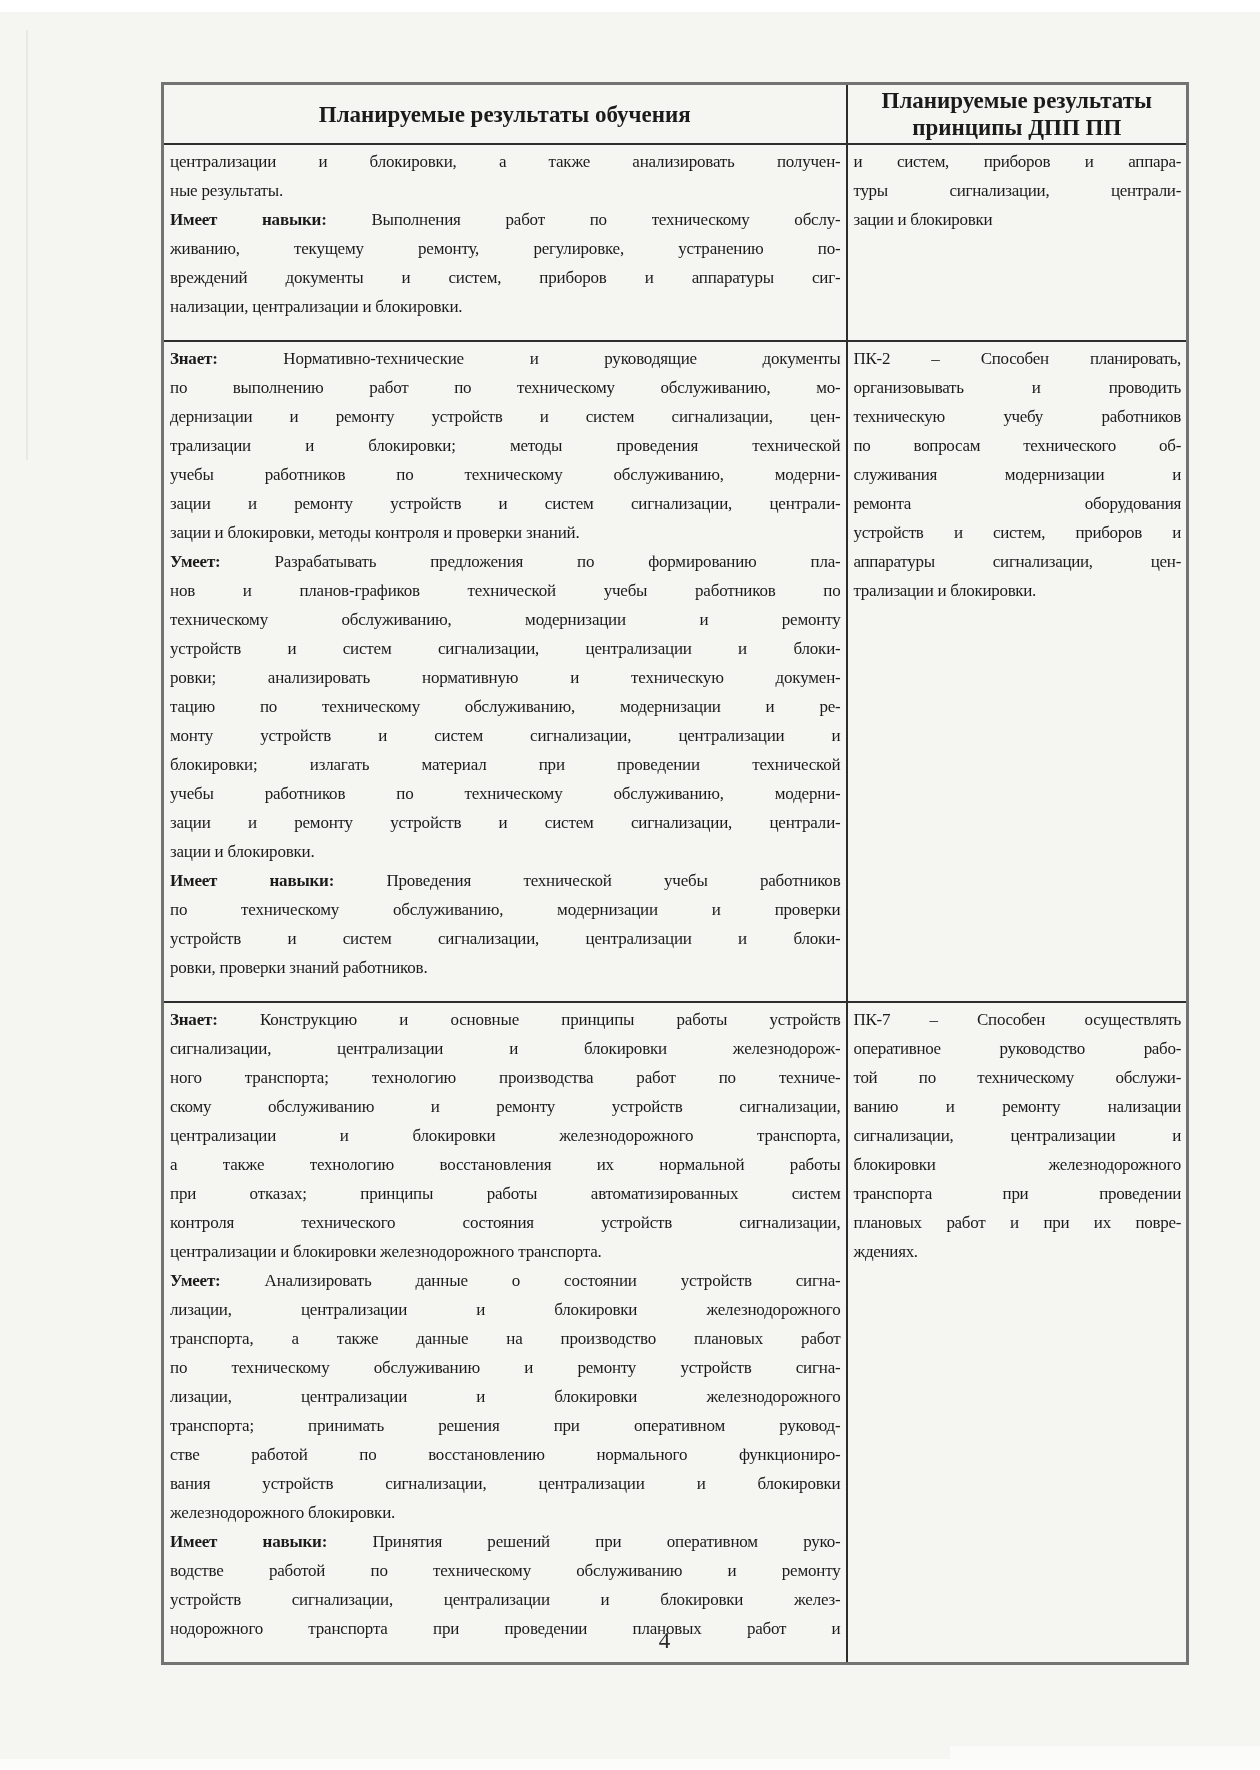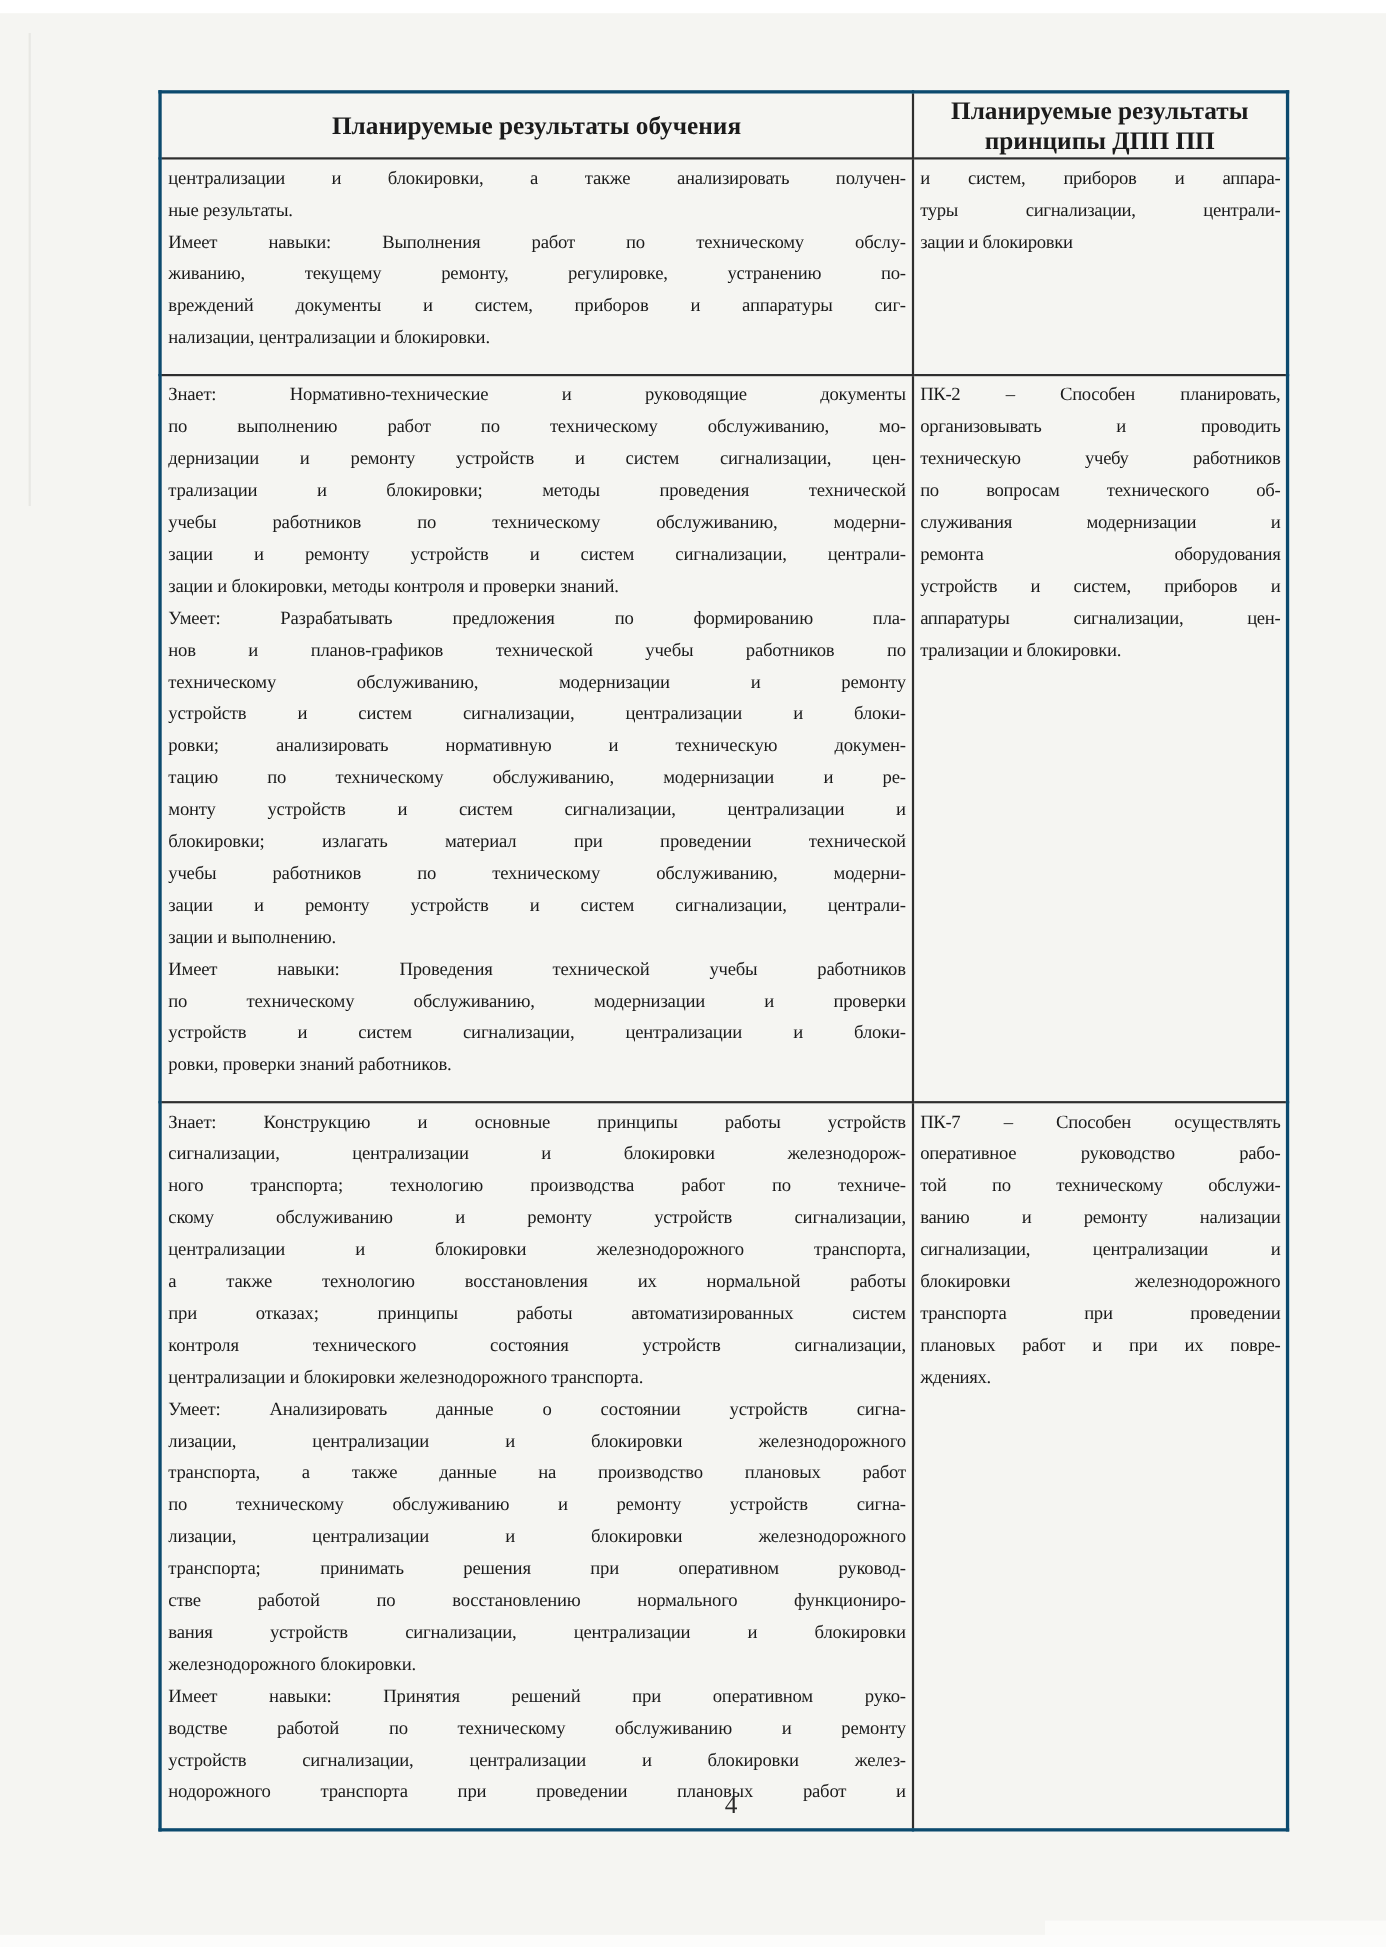--- a/index.html
+++ b/index.html
@@ -21,25 +21,25 @@
   }
   .strip-bottom-right {
     position: absolute; bottom: 8px; left: 950px;
     width: 310px; height: 16px; background: #fbfbf9;
   }
   .scan-line {
     position: absolute; left: 26px; top: 30px;
     width: 2px; height: 430px; background: #e8e8e4;
   }
   table.doc {
-    position: absolute; left: 144px; top: 82px;
+    position: absolute; left: 161px; top: 82px;
     width: 1025px;
     border-collapse: collapse;
     table-layout: fixed;
-    border: 3px solid #0c4a6e;
+    border: 3px solid #737373;
   }
   table.doc th, table.doc td {
     border: 2px solid #2e2e2e;
     vertical-align: top;
     overflow: hidden;
   }
   table.doc th {
     vertical-align: middle;
     font-weight: bold;
     font-size: 23px;
@@ -48,21 +48,21 @@
   }
   .hline { line-height: 27px; text-align: center; }
   table.doc td {
     padding: 2px 5px 19px 6px;
     font-size: 17px;
   }
   td.cell-left  { letter-spacing: -0.2px; }
   td.cell-right { letter-spacing: -0.3px; margin-left: 30px; }
   .line { line-height: 29px; text-align: left; white-space: normal; }
   .line.st { text-align: justify; text-align-last: justify; }
-  .line b { font-weight: normal; }
+  .line b { font-weight: bold; }
   .page-number {
     position: absolute; left: 152px; top: 1628px;
     width: 1025px; text-align: center;
     font-size: 23px; color: #2a2a2a;
   }
 </style>
 </head>
 <body>
 
 <div class="strip-top"></div>
@@ -112,21 +112,21 @@
           <div class="line st"><b>Умеет:</b> Разрабатывать предложения по формированию пла-</div>
           <div class="line st">нов и планов-графиков технической учебы работников по</div>
           <div class="line st">техническому обслуживанию, модернизации и ремонту</div>
           <div class="line st">устройств и систем сигнализации, централизации и блоки-</div>
           <div class="line st">ровки; анализировать нормативную и техническую докумен-</div>
           <div class="line st">тацию по техническому обслуживанию, модернизации и ре-</div>
           <div class="line st">монту устройств и систем сигнализации, централизации и</div>
           <div class="line st">блокировки; излагать материал при проведении технической</div>
           <div class="line st">учебы работников по техническому обслуживанию, модерни-</div>
           <div class="line st">зации и ремонту устройств и систем сигнализации, централи-</div>
-          <div class="line">зации и выполнению.</div>
+          <div class="line">зации и блокировки.</div>
           <div class="line st"><b>Имеет навыки:</b> Проведения технической учебы работников</div>
           <div class="line st">по техническому обслуживанию, модернизации и проверки</div>
           <div class="line st">устройств и систем сигнализации, централизации и блоки-</div>
           <div class="line">ровки, проверки знаний работников.</div>
         </td>
         <td class="cell-right">
           <div class="line st">ПК-2 – Способен планировать,</div>
           <div class="line st">организовывать и проводить</div>
           <div class="line st">техническую учебу работников</div>
           <div class="line st">по вопросам технического об-</div>

